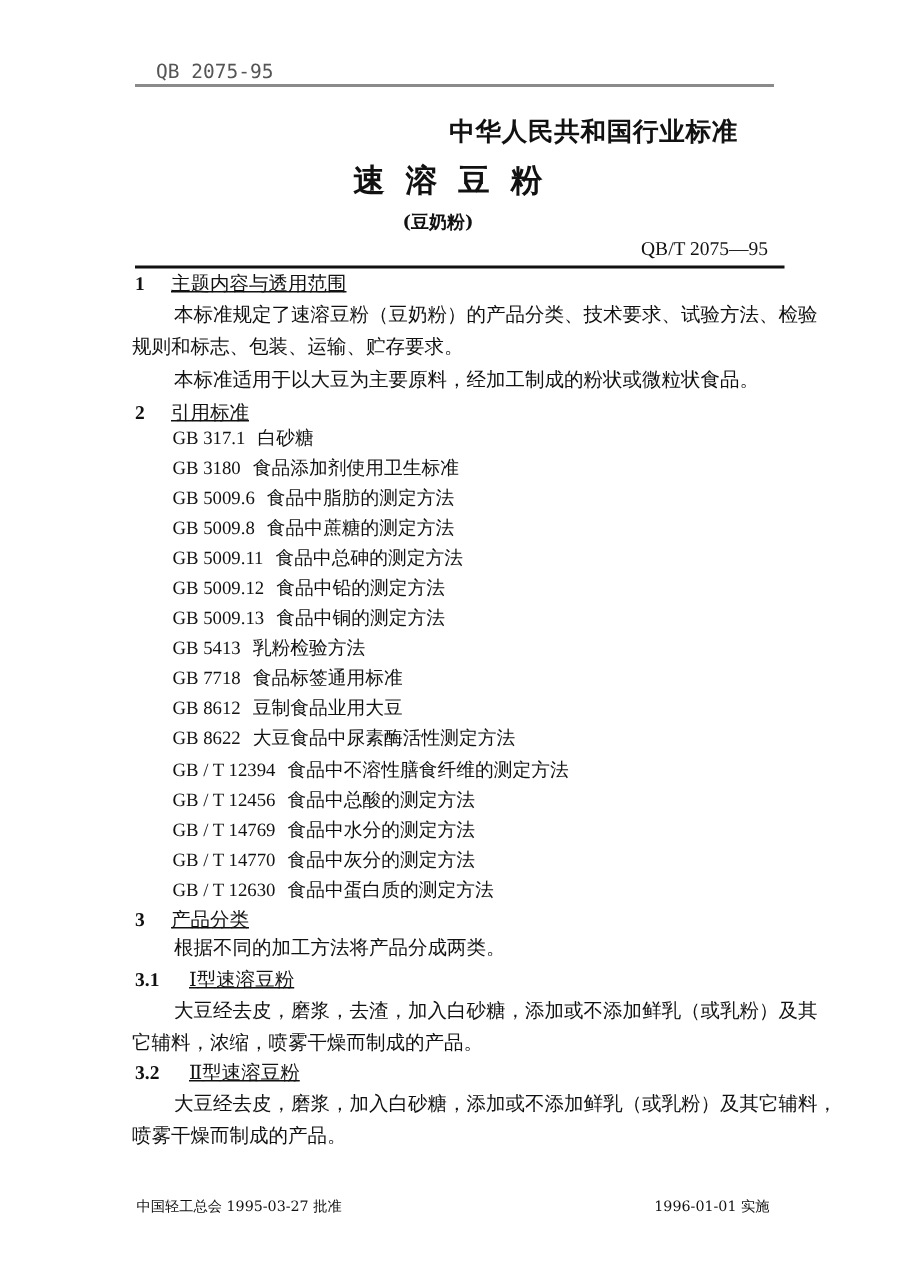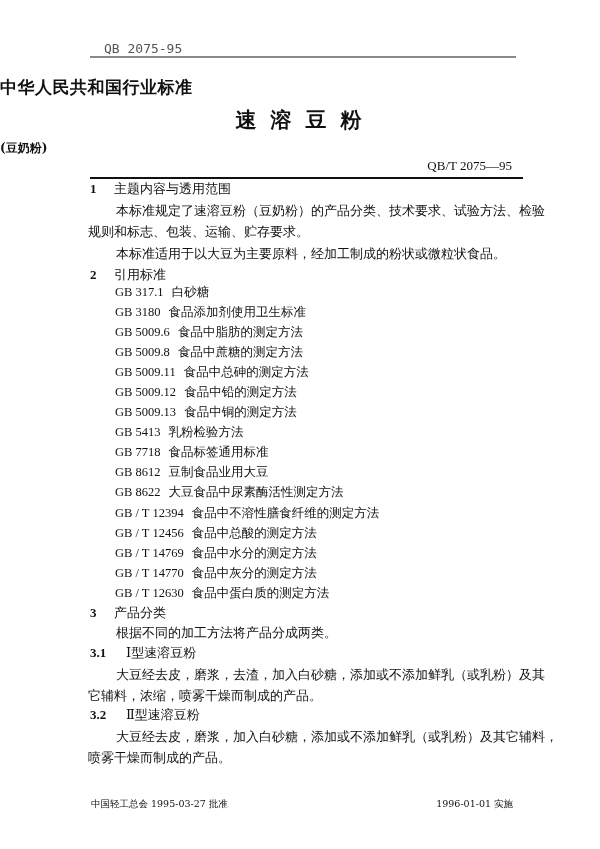--- a/index.html
+++ b/index.html
@@ -2,30 +2,30 @@
 <html><head>
 <meta charset="utf-8">
 <style>
   html, body { margin: 0; padding: 0; background: #ffffff; }
   body { width: 600px; height: 849px; position: relative; overflow: hidden;
          font-family: "DejaVu Serif", "Liberation Serif", serif; color: #111; }
   .abs { position: absolute; white-space: nowrap; }
   .running-head { left: 90px; top: 41px; font-size: 13px; color: #555;
                   font-family: "DejaVu Sans Mono", "Liberation Mono", monospace; padding-left: 14px; }
   .rule-thin { position: absolute; left: 90px; top: 56px; width: 426px; height: 2px; background: #8a8a8a; }
-  .title-main { left: 0; width: 492px; text-align: left; top: 76px; font-size: 17px; font-weight: bold;
+  .title-main { left: 0; width: 492px; text-align: right; top: 76px; font-size: 17px; font-weight: bold;
                 font-family: "DejaVu Sans", "Liberation Sans", sans-serif; letter-spacing: 0.5px; }
   .title-sub { left: 0; width: 597px; text-align: center; top: 106px; font-size: 21px; font-weight: bold;
                font-family: "DejaVu Sans", "Liberation Sans", sans-serif; letter-spacing: 14px; padding-left: 14px; box-sizing: border-box; }
-  .title-paren { left: 0; width: 584px; top: 140px; font-size: 12px; font-weight: bold; }
+  .title-paren { left: 0; width: 584px; text-align: center; top: 140px; font-size: 12px; font-weight: bold; }
   .std-code { right: 88px; top: 158px; font-size: 13px; font-weight: normal;
               font-family: "Liberation Serif", "DejaVu Serif", serif; }
   .rule-thick { position: absolute; left: 90px; top: 177px; width: 433px; height: 2px; background: #111; }
   .line { font-size: 13px; line-height: 16px; }
-  .h1 { left: 90px; }
+  .h1 { left: 90px; text-decoration: underline; }
   .h1 .num { display: inline-block; width: 24px; font-weight: bold;
              font-family: "Liberation Serif", "DejaVu Serif", serif; }
   .h2 .num { display: inline-block; width: 36px; font-weight: bold;
              font-family: "Liberation Serif", "DejaVu Serif", serif; }
   .para { left: 116px; }
   .para-cont { left: 88px; }
   .ref { left: 115px; font-size: 12.5px; }
   .ref .code { font-weight: normal; font-family: "Liberation Serif", "DejaVu Serif", serif; margin-right: 8px; text-align: right; }
   .footer { font-size: 9.5px; top: 798px; }
   .footer-left { left: 91px; }

